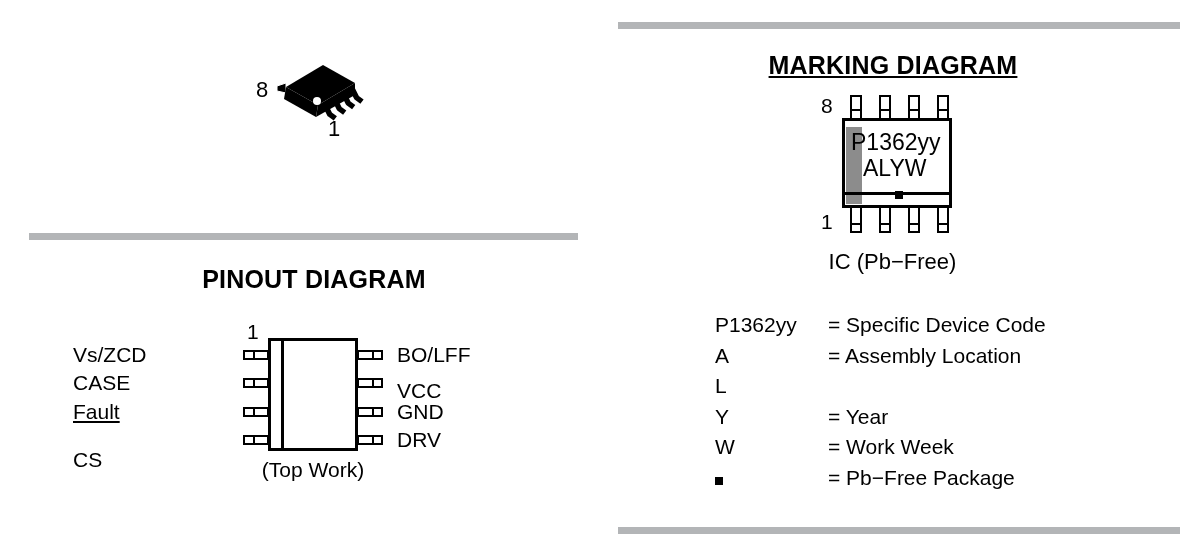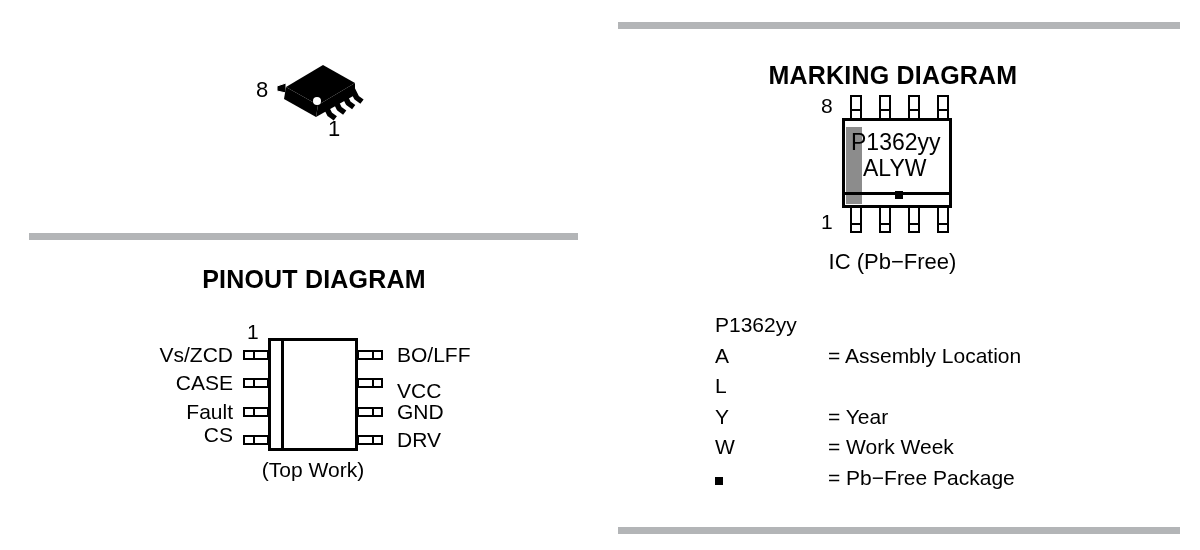--- a/index.html
+++ b/index.html
@@ -14,21 +14,21 @@
   .lbl{font-size:21px;line-height:22px;}
   .num{font-size:21px;line-height:22px;}
 
   
   .ic-body{box-sizing:border-box;border:3px solid #000;background:#fff;}
   .vline{background:#000;}
   .pin-h{box-sizing:border-box;border:2px solid #000;background:#fff;}
   .pin-h::before{content:"";position:absolute;top:-2px;bottom:-2px;width:2px;background:#000;}
   .pin-h.pl::before{left:8px;}
   .pin-h.pr::before{left:13px;}
-  .pinlab-l{width:160px;text-align:right;}
+  .pinlab-l{width:160px;text-align:left;}
   .pinlab-r{width:160px;text-align:left;}
 
   
   .pin-v{box-sizing:border-box;border:2px solid #000;background:#fff;}
   .pin-v::before{content:"";position:absolute;left:-2px;right:-2px;height:2px;background:#000;}
   .pin-v.pt::before{top:12px;}
   .pin-v.pb::before{top:15px;}
   .stripe{background:#8c8c8c;}
   .hline{background:#000;}
   .blacksq{background:#000;}
@@ -86,33 +86,33 @@
   <div class="abs pin-h pl" style="left:243px;top:407px;width:26px;height:10px;"></div>
   <div class="abs pin-h pl" style="left:243px;top:435px;width:26px;height:10px;"></div>
 
   <div class="abs pin-h pr" style="left:357px;top:350px;width:26px;height:10px;"></div>
   <div class="abs pin-h pr" style="left:357px;top:378px;width:26px;height:10px;"></div>
   <div class="abs pin-h pr" style="left:357px;top:407px;width:26px;height:10px;"></div>
   <div class="abs pin-h pr" style="left:357px;top:435px;width:26px;height:10px;"></div>
 
   <div class="abs lbl pinlab-l" style="left:73px;top:344px;">Vs/ZCD</div>
   <div class="abs lbl pinlab-l" style="left:73px;top:372px;">CASE</div>
-  <div class="abs lbl pinlab-l" style="left:73px;top:401px;">Fault</div>
-  <div class="abs lbl pinlab-l" style="left:73px;top:424px;">CS</div>
+  <div class="abs lbl pinlab-l" style="left:73px;top:401px;text-decoration:underline;">Fault</div>
+  <div class="abs lbl pinlab-l" style="left:73px;top:449px;">CS</div>
 
   <div class="abs lbl pinlab-r" style="left:397px;top:344px;">BO/LFF</div>
   <div class="abs lbl pinlab-r" style="left:397px;top:372px;margin-top:8px;">VCC</div>
   <div class="abs lbl pinlab-r" style="left:397px;top:401px;">GND</div>
   <div class="abs lbl pinlab-r" style="left:397px;top:429px;">DRV</div>
 
   <div class="abs lbl" style="left:233px;top:459px;width:160px;text-align:center;">(Top Work)</div>
 
   <div class="abs bar" style="left:618px;top:22px;width:562px;height:7px;"></div>
 
-  <div class="abs title" style="left:743px;top:61px;width:300px;">MARKING DIAGRAM</div>
+  <div class="abs title" style="left:743px;top:51px;width:300px;text-decoration:underline;">MARKING DIAGRAM</div>
 
   <div class="abs num" style="left:821px;top:95px;">8</div>
 
   <div class="abs pin-v pt" style="left:850px;top:95px;width:12px;height:25px;"></div>
   <div class="abs pin-v pt" style="left:879px;top:95px;width:12px;height:25px;"></div>
   <div class="abs pin-v pt" style="left:908px;top:95px;width:12px;height:25px;"></div>
   <div class="abs pin-v pt" style="left:937px;top:95px;width:12px;height:25px;"></div>
 
   <div class="abs ic-body" style="left:842px;top:118px;width:110px;height:90px;"></div>
   <div class="abs stripe" style="left:846px;top:127px;width:16px;height:77px;"></div>
@@ -126,20 +126,21 @@
   <div class="abs pin-v pb" style="left:908px;top:206px;width:12px;height:27px;"></div>
   <div class="abs pin-v pb" style="left:937px;top:206px;width:12px;height:27px;"></div>
 
   <div class="abs num" style="left:821px;top:211px;">1</div>
 
   <div class="abs lbl" style="left:790px;top:251px;width:205px;text-align:center;font-size:22px;">IC (Pb−Free)</div>
 
   <div class="abs legend" style="left:715px;top:310px;width:460px;">
     <div class="lrow">
       <span class="lsym">P1362yy</span>
+      <span class="ldef">= Specific Device Code</span>
     </div>
     <div class="lrow">
       <span class="lsym"></span>
     </div>
     <div class="lrow">
       <span class="lsym">A</span>
       <span class="ldef">= Assembly Location</span>
     </div>
     <div class="lrow">
       <span class="lsym">L</span>

